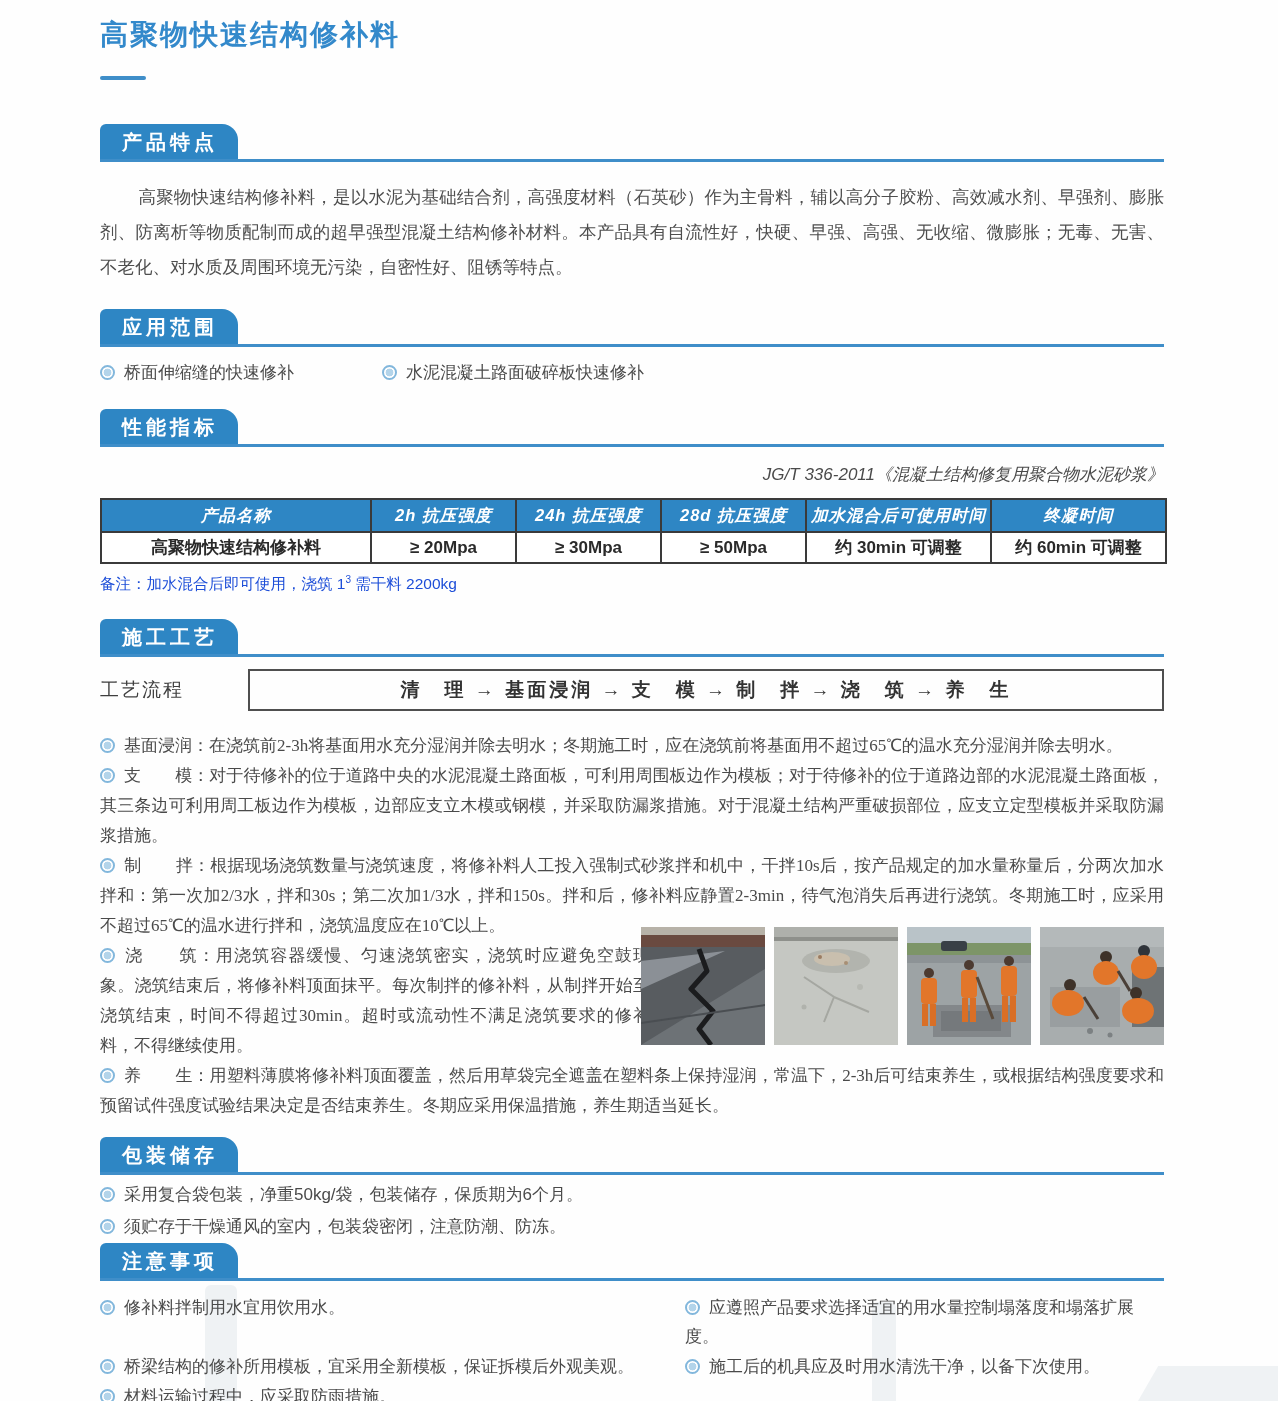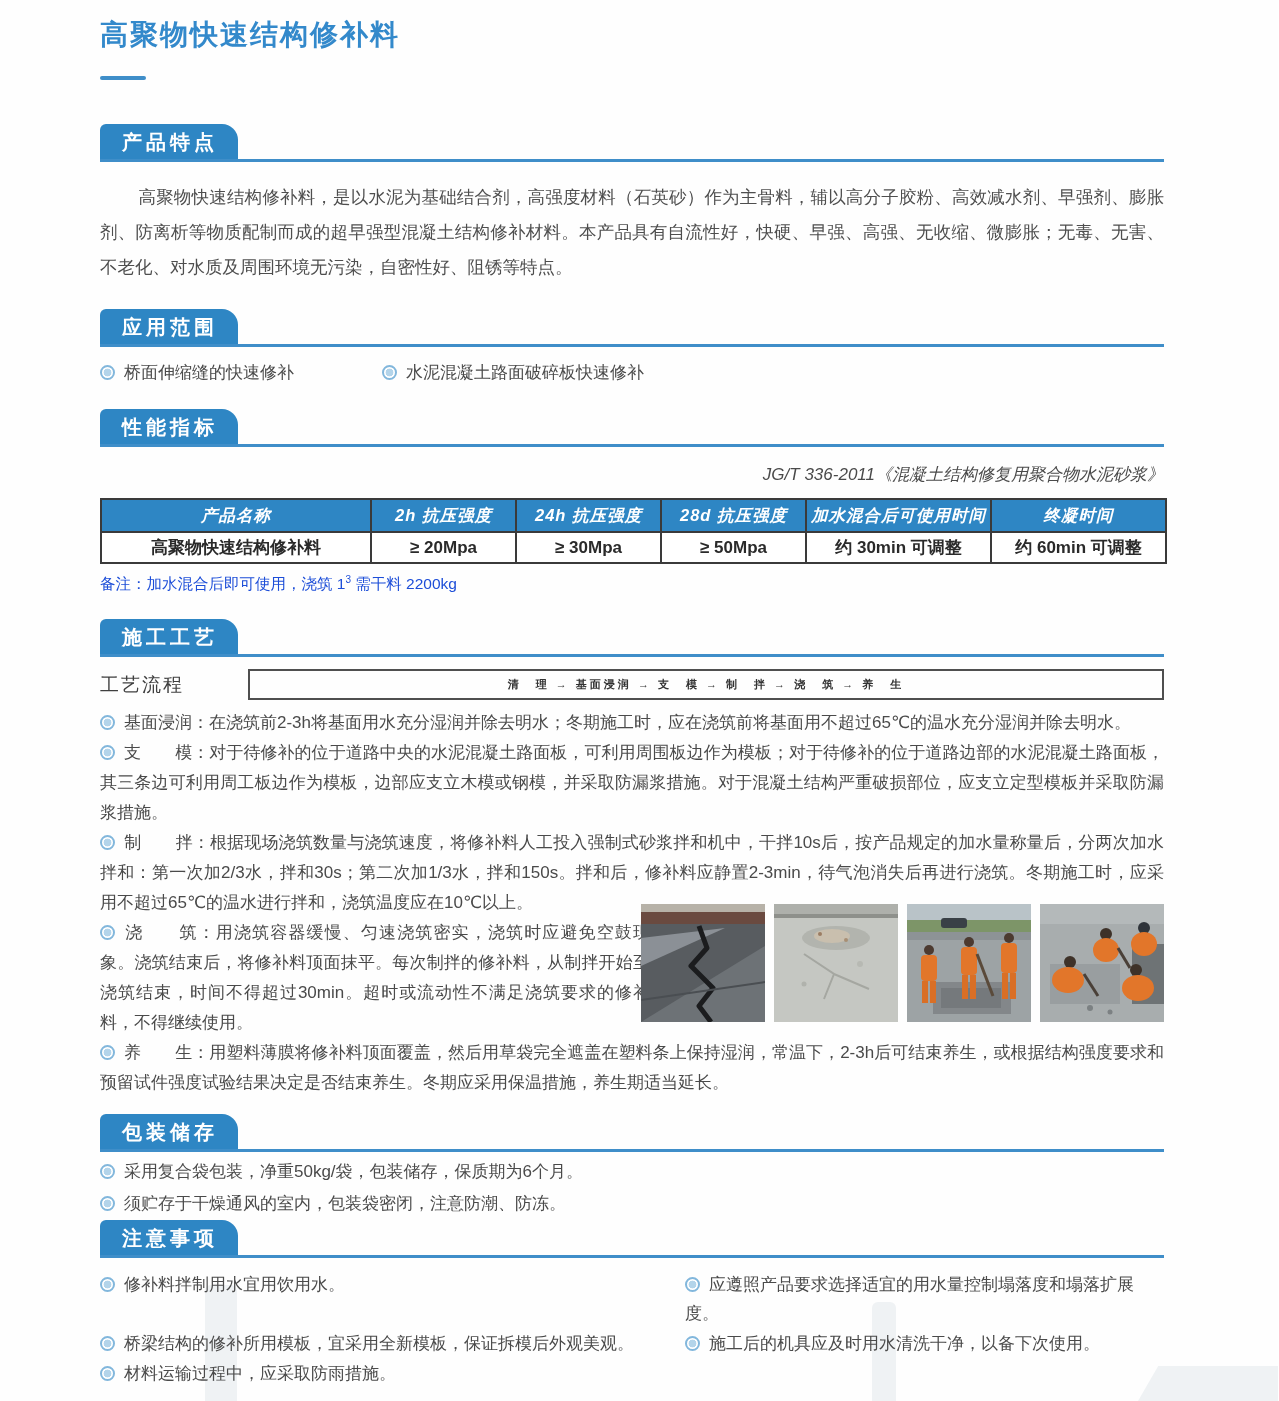--- a/index.html
+++ b/index.html
@@ -52,23 +52,23 @@
     text-align:center; height:31px; background:#fff;
   }
   .table-note { font-size:15.5px; color:#1d4ed8; margin-top:10px; }
   .table-note sup { font-size:10px; }
 
   
   .flow-row { display:flex; align-items:center; margin-top:12px; }
   .flow-label { font-size:19px; color:#3f3f3f; letter-spacing:2px; width:96px; flex:none; }
   .flow-box {
     flex:1; margin-left:52px; border:2px solid #4f4f4f; text-align:center;
-    font-size:11px; font-weight:600; color:#333; letter-spacing:3px; padding:6px 0;
-  }
-  .steps { margin-top:8px; }
+    font-size:19px; font-weight:600; color:#333; letter-spacing:3px; padding:6px 0;
+  }
+  .steps { margin-top:20px;font-family:Liberation Serif, serif; }
   .step { font-size:17px; line-height:30px; text-align:justify; color:#4a4a4a; }
   .pour-block { position:relative; }
   .pour-text { width:550px; }
   .photo-strip { position:absolute; top:-14px; right:0; display:flex; gap:9px; }
   .photo { width:124px; height:118px; flex:none; background:#dcdcdc; }
   .photo svg { display:block; width:100%; height:100%; }
 
   
   .pack-list { margin-top:4px; }
   .pack-item { font-size:17px; line-height:32px; color:#4a4a4a; }

